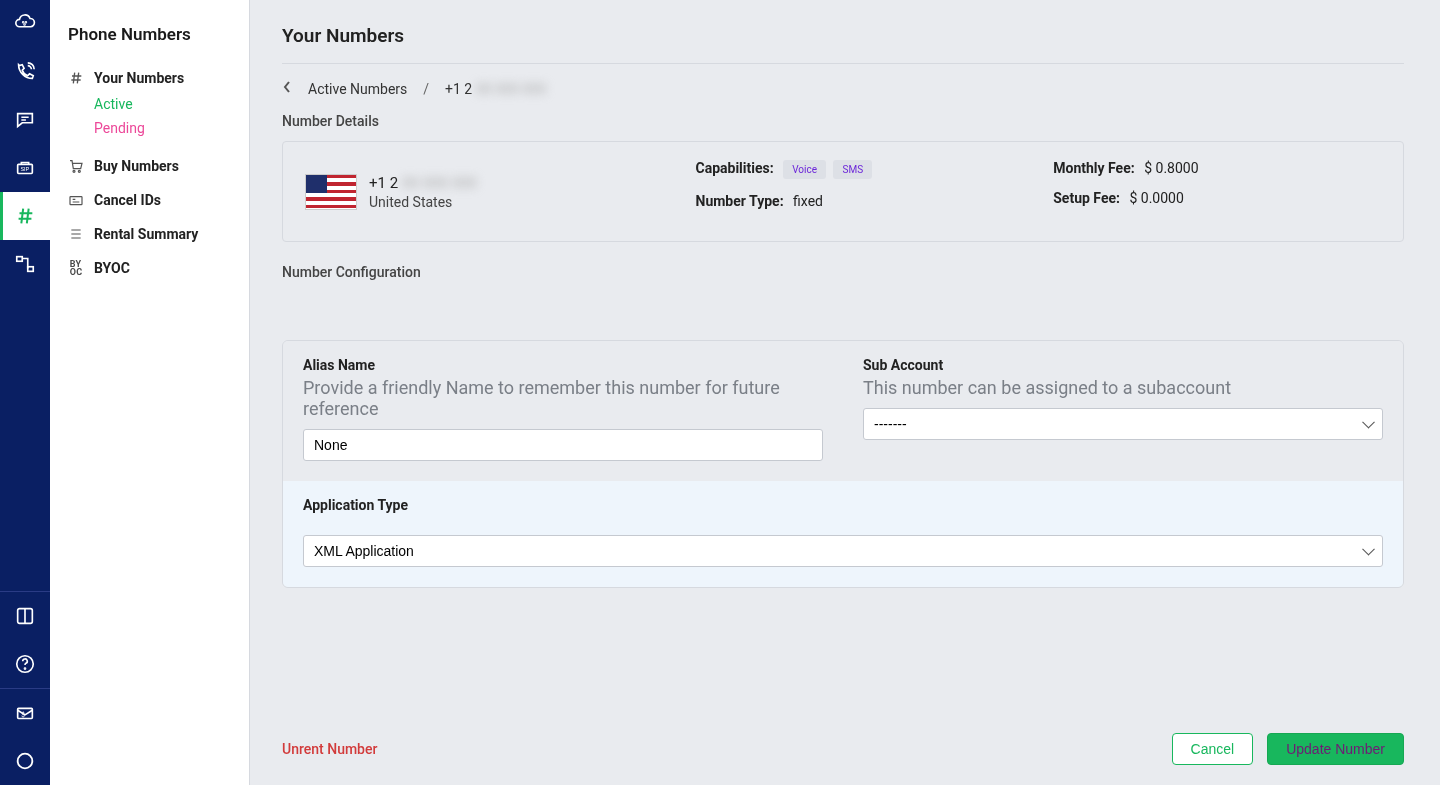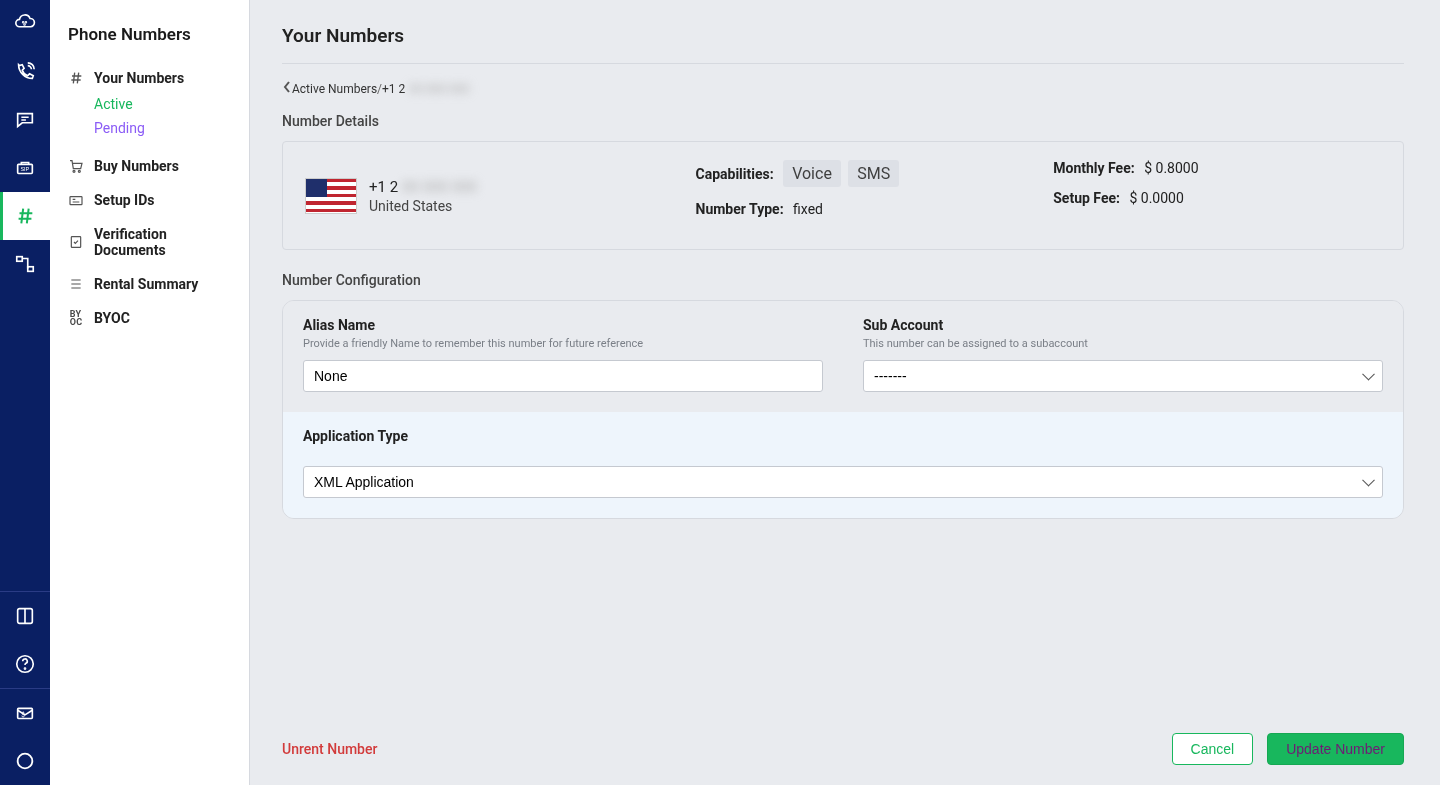--- a/index.html
+++ b/index.html
@@ -25,31 +25,31 @@
   }
   .rail-spacer { flex:1; }
   .rail-divider { height:1px; background:#2a3b85; }
 
   
   .sidebar { width: 200px; background:#fff; border-right:1px solid #d6d9df; padding: 24px 32px 0 18px; }
   .sidebar h2 { font-size: 17px; font-weight: 600; color:#1a1a1a; margin-bottom: 26px; }
   .side-group { font-size: 14px; color:#222; margin-bottom: 6px; display:flex; align-items:center; gap:10px; font-weight:700; cursor:pointer; }
   .side-group .gicon { width:16px; height:16px; display:inline-flex; align-items:center; justify-content:center; }
   .side-sub { list-style:none; margin: 6px 0 18px 26px; }
-  .side-sub li { font-size:14px; padding:4px 0; cursor:pointer; color:#8b5cf6; }
+  .side-sub li { font-size:14px; padding:4px 0; cursor:pointer; color:#ec4899; }
   .side-sub li.active { color:#18b75d; }
   .side-item { font-size:14px; font-weight:700; color:#222; display:flex; align-items:center; gap:10px; margin-bottom:18px; cursor:pointer; }
   .side-item .gicon { width:16px; height:16px; }
 
   
   .main { flex:1; display:flex; flex-direction:column; padding: 24px 36px 20px 32px; overflow:hidden; }
   .page-title { font-size:19px; font-weight:600; color:#222; margin-bottom:16px; }
   .divider { height:1px; background:#d6d9df; margin-bottom:16px; }
 
-  .breadcrumb { display:flex; align-items:center; gap:0; font-size:12px; color:#444; margin-bottom:16px; }
+  .breadcrumb { display:flex; align-items:center; gap:16px; font-size:14px; color:#444; margin-bottom:16px; }
   .breadcrumb .bcrumb-link { color:#333; cursor:pointer; }
   .breadcrumb .bcrumb-sep { color:#666; }
   .breadcrumb .bcrumb-num { display:inline-flex; align-items:baseline; gap:4px; color:#333; }
   .breadcrumb .masked { filter: blur(5px); color:#aaa; user-select:none; }
 
   .section-label { font-size:14px; color:#444; margin-bottom:12px; font-weight:500; }
 
   .card { background:#e9ebef; border:1px solid #d6d9df; border-radius:4px; }
 
   
@@ -60,33 +60,33 @@
   .flag .stripe { position:absolute; left:0; right:0; height:11.11%; }
   .flag .red { background:#c02530; }
   .flag .canton { position:absolute; left:0; top:0; width:42%; height:55%; background:#1f2f6b; }
   .num-block { display:flex; flex-direction:column; gap:2px; }
   .num-line { display:flex; align-items:baseline; gap:4px; font-size:15px; color:#222; }
   .num-line .masked { filter: blur(5px); color:#aaa; }
   .country { font-size:14px; color:#444; }
 
   .kv { font-size:14px; color:#222; margin-bottom:14px; }
   .kv .k { font-weight:700; margin-right:6px; }
-  .chip { display:inline-block; background:#dde0e6; color:#404040; font-size:16px; padding:4px 9px; border-radius:3px; margin-right:4px; }
+  .chip { display:inline-block; background:#dde0e6; color:#6d28d9; font-size:10px; padding:4px 9px; border-radius:3px; margin-right:4px; }
 
   .right-col .kv .v { color:#222; }
 
   
-  .config-card { border:1px solid #d6d9df; border-radius:12px; overflow:hidden; }
+  .config-card { border:1px solid #d6d9df; border-radius:6px; overflow:hidden;margin-top:48px; }
   .config-row { display:flex; }
   .config-cell { flex:1; padding:16px 20px 20px; }
   .config-row .config-cell + .config-cell { }
   .config-row.top { background:#e9ebef; }
   .config-row.bottom { background:#eef5fc; }
   .field-label { font-size:14px; font-weight:700; color:#222; margin-bottom:4px; }
-  .field-hint { font-size:11px; color:#7a7f87; margin-bottom:10px; }
+  .field-hint { font-size:18px; color:#7a7f87; margin-bottom:10px; }
   .input, .select { width:100%; height:32px; border:1px solid #c5c9d0; background:#fff; border-radius:3px; font-size:14px; padding:0 28px 0 10px; appearance:none; position:relative; }
   .select-wrap { position:relative; }
   .select-wrap::after {
     content:""; position:absolute; right:10px; top:50%; width:8px; height:8px; border-right:1.5px solid #555; border-bottom:1.5px solid #555; transform:translateY(-70%) rotate(45deg); pointer-events:none;
   }
 
   .footer { margin-top:auto; display:flex; align-items:center; padding-top:18px;gap:16px; }
   .unrent { color:#d23b3b; font-size:14px; font-weight:500; cursor:pointer; }
   .footer-right { margin-left:auto; display:flex; gap:14px; }
   .btn { height:32px; padding:0 18px; font-size:14px; border-radius:4px; cursor:pointer; border:1px solid transparent; }
@@ -217,32 +217,23 @@
       <span>Buy Numbers</span>
     </div>
 
     <div class="side-item">
       <span class="gicon">
         <svg viewBox="0 0 24 24" width="16" height="16" stroke="#555" stroke-width="1.8" fill="none">
             <rect x="3" y="7" width="18" height="12" rx="1"></rect>
             <path d="M7 11h4M7 15h10"></path>
           </svg>
       </span>
-      <span>Setup IDs</span>
-    </div>
-
-    <div class="side-item">
-      <span class="gicon">
-        <svg viewBox="0 0 24 24" width="16" height="16" stroke="#555" stroke-width="1.8" fill="none">
-            <rect x="5" y="4" width="14" height="16" rx="1"></rect>
-            <path d="M9 12l2 2 4-4"></path>
-          </svg>
-      </span>
-      <span>Verification Documents</span>
-    </div>
+      <span>Cancel IDs</span>
+    </div>
+
 
     <div class="side-item">
       <span class="gicon">
         <svg viewBox="0 0 24 24" width="16" height="16" stroke="#555" stroke-width="1.8" fill="none">
             <path d="M5 6h14M5 12h14M5 18h14"></path>
           </svg>
       </span>
       <span>Rental Summary</span>
     </div>
 

